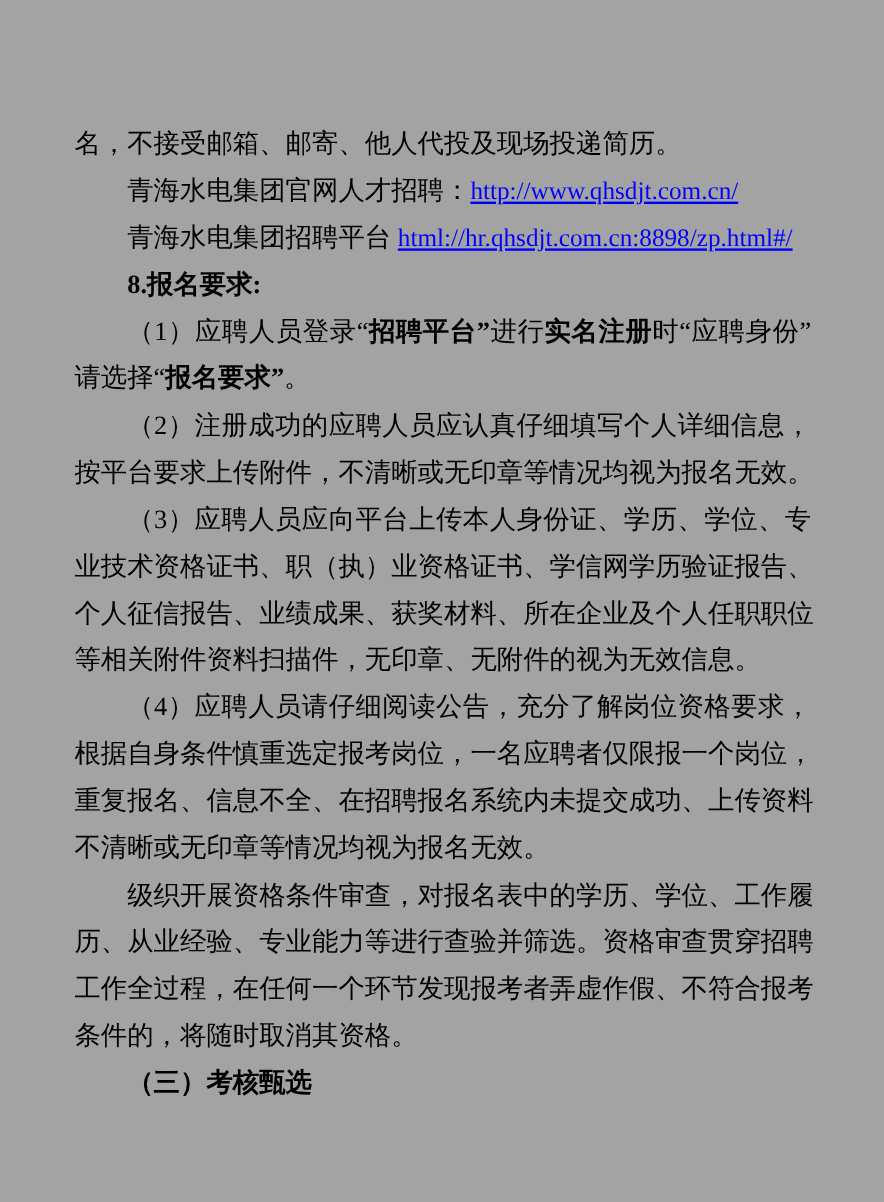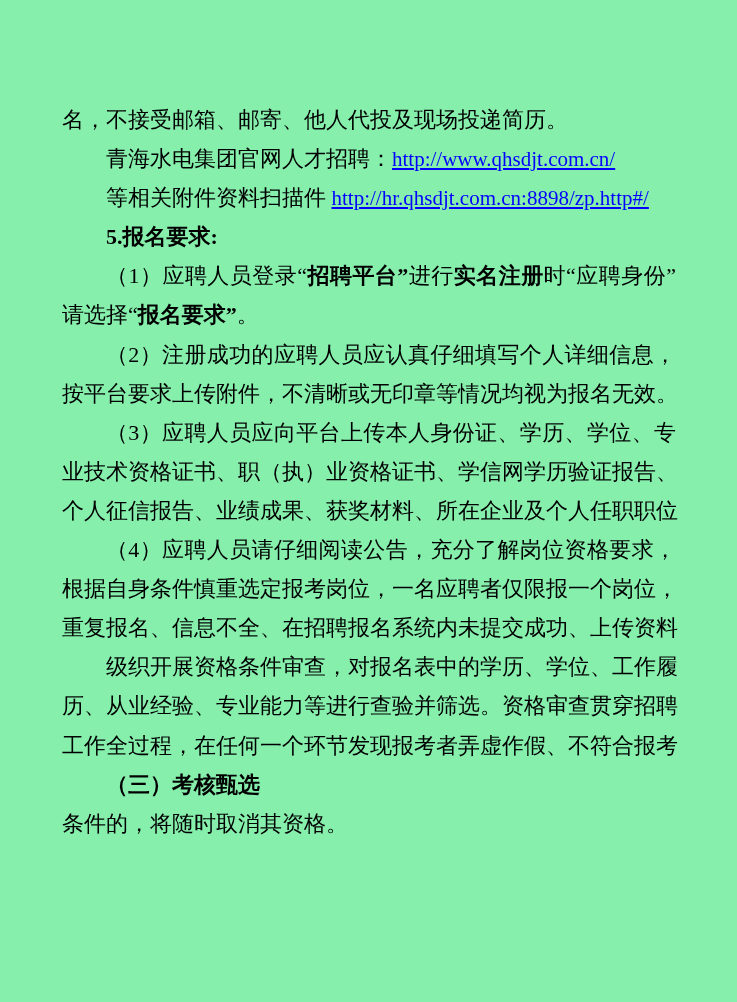--- a/index.html
+++ b/index.html
@@ -7,21 +7,21 @@
     width: 737px;
     height: 1002px;
     background: #ffffff;
     font-family: "Liberation Serif", "DejaVu Serif", serif;
     color: #000000;
   }
   .page {
     position: relative;
     width: 737px;
     height: 1002px;
-    background: #86efac;
+    background: #a3a3a3;
     overflow: hidden;
   }
   .doc {
     position: absolute;
     left: 62px;
     top: 100px;
     width: 614px;
   }
   .line {
     height: 39.1px;
@@ -45,22 +45,22 @@
     cursor: pointer;
   }
 </style>
 </head>
 <body style="background: rgb(255, 255, 255); color: rgb(0, 0, 0);">
 
 <div class="page">
   <div class="doc">
       <div class="line"><span>名，不接受邮箱、邮寄、他人代投及现场投递简历。</span></div>
       <div class="line indent"><span>青海水电集团官网人才招聘：</span><a class="link" href="#">http://www.qhsdjt.com.cn/</a></div>
-      <div class="line indent"><span>等相关附件资料扫描件 </span><a class="link" href="#">http://hr.qhsdjt.com.cn:8898/zp.http#/</a></div>
-      <div class="line indent"><span class="bold">5.报名要求:</span></div>
+      <div class="line indent"><span>青海水电集团招聘平台 </span><a class="link" href="#">html://hr.qhsdjt.com.cn:8898/zp.html#/</a></div>
+      <div class="line indent"><span class="bold">8.报名要求:</span></div>
       <div class="line indent justify">
         <span>（</span>
         <span>1</span>
         <span>）</span>
         <span>应</span>
         <span>聘</span>
         <span>人</span>
         <span>员</span>
         <span>登</span>
         <span>录</span>
@@ -195,20 +195,21 @@
         <span>企</span>
         <span>业</span>
         <span>及</span>
         <span>个</span>
         <span>人</span>
         <span>任</span>
         <span>职</span>
         <span>职</span>
         <span>位</span>
       </div>
+      <div class="line"><span>等相关附件资料扫描件，无印章、无附件的视为无效信息。</span></div>
       <div class="line indent justify">
         <span>（</span>
         <span>4</span>
         <span>）</span>
         <span>应</span>
         <span>聘</span>
         <span>人</span>
         <span>员</span>
         <span>请</span>
         <span>仔</span>
@@ -283,20 +284,21 @@
         <span>提</span>
         <span>交</span>
         <span>成</span>
         <span>功</span>
         <span>、</span>
         <span>上</span>
         <span>传</span>
         <span>资</span>
         <span>料</span>
       </div>
+      <div class="line"><span>不清晰或无印章等情况均视为报名无效。</span></div>
       <div class="line indent justify">
         <span>级</span>
         <span>织</span>
         <span>开</span>
         <span>展</span>
         <span>资</span>
         <span>格</span>
         <span>条</span>
         <span>件</span>
         <span>审</span>
@@ -371,16 +373,16 @@
         <span>虚</span>
         <span>作</span>
         <span>假</span>
         <span>、</span>
         <span>不</span>
         <span>符</span>
         <span>合</span>
         <span>报</span>
         <span>考</span>
       </div>
+      <div class="line"><span>条件的，将随时取消其资格。</span></div>
       <div class="line indent"><span class="bold">（三）考核甄选</span></div>
-      <div class="line"><span>条件的，将随时取消其资格。</span></div>
     </div>
 </div>
 
 </body></html>

